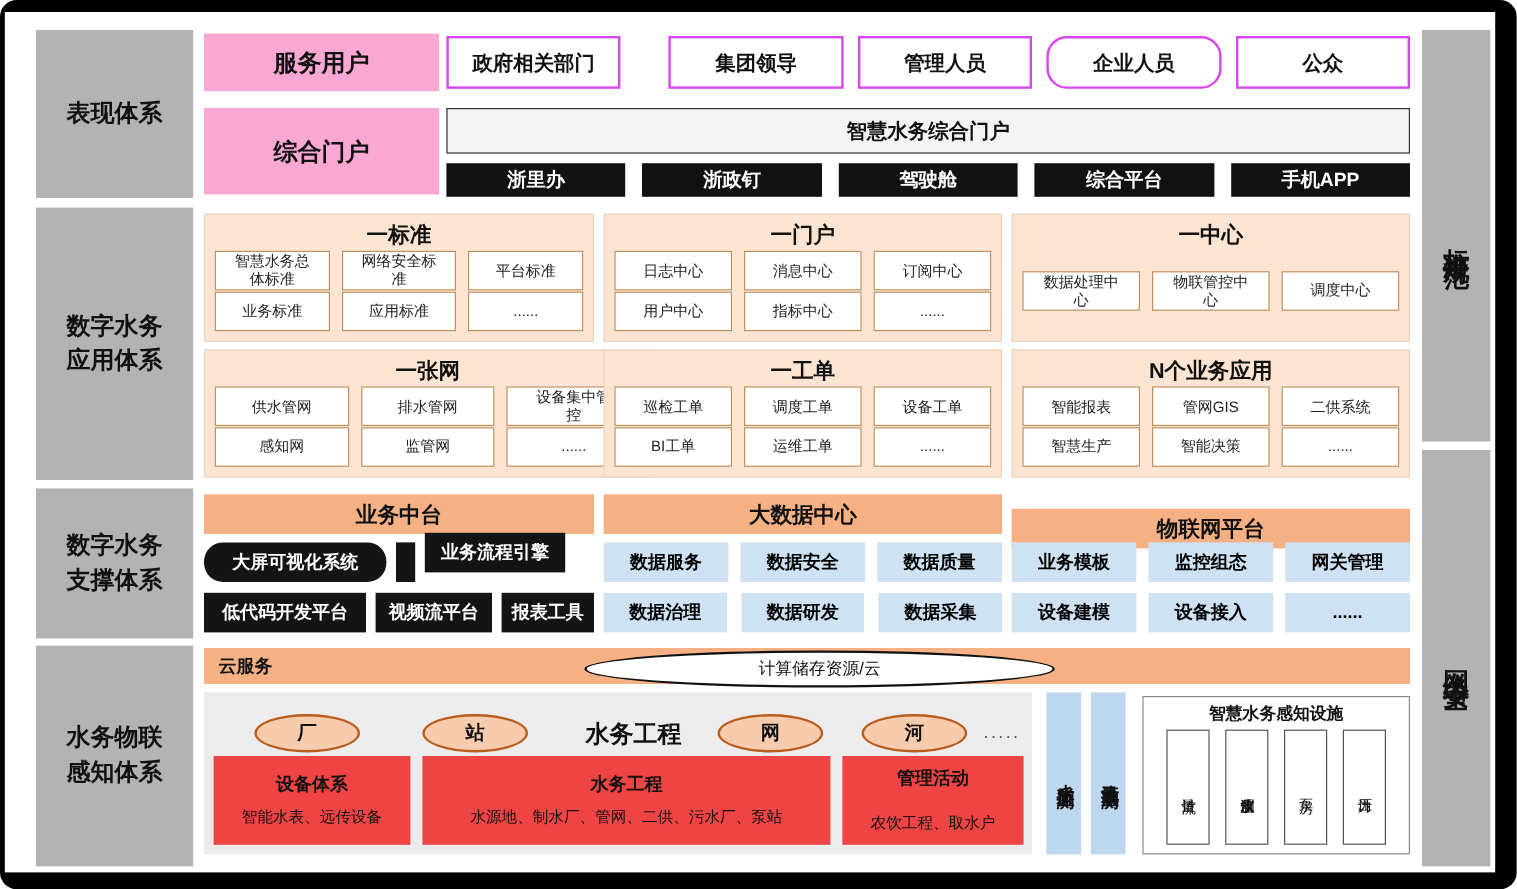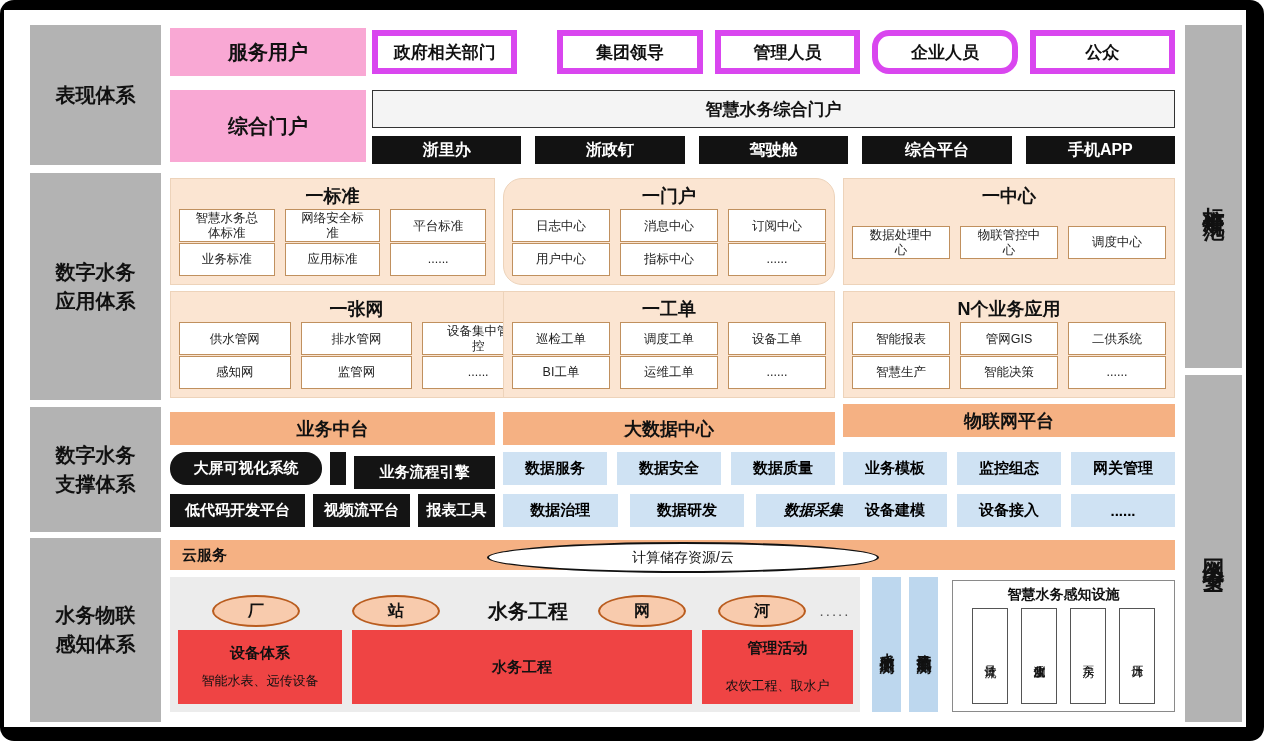--- a/index.html
+++ b/index.html
@@ -6,21 +6,21 @@
   #page{position:relative;width:1264px;height:741px;background:#000;border-radius:14px;overflow:hidden;
         font-family:"Liberation Sans","DejaVu Sans",sans-serif;color:#111;}
   .abs{position:absolute;box-sizing:border-box;}
   .ctr{display:flex;align-items:center;justify-content:center;text-align:center;}
   .canvas{background:#fff;}
 
   .rail{background:#b3b3b3;font-weight:700;font-size:20px;white-space:pre-line;line-height:1.45;}
   .vrail{background:#b3b3b3;font-weight:700;font-size:22px;writing-mode:vertical-rl;text-orientation:upright;letter-spacing:4px;}
 
   .bluebig{background:#f9a8d4;font-weight:700;font-size:20px;}
-  .teal{background:#fff;border:6px solid #d946ef;font-weight:700;font-size:17px;}
+  .teal{background:#fff;border:2px solid #d946ef;font-weight:700;font-size:17px;}
   .ptitle{background:#f4f4f4;border:1px solid #333;font-weight:700;font-size:17px;}
   .chan{background:#121212;color:#fff;font-weight:700;font-size:16px;}
 
   .group{background:#fbe5d2;border:1px solid #edd3ba;display:flex;flex-direction:column;padding:4px 8px 8px;}
   .gtitle{font-weight:700;font-size:18px;text-align:center;line-height:26px;height:26px;flex:none;}
   .grows{flex:1;display:flex;flex-direction:column;justify-content:space-evenly;}
   .grows.single{justify-content:center;}
   .grow{display:flex;gap:10px;}
   .gitem{flex:1;background:#fff;border:1px solid #c0905e;font-size:12.5px;line-height:1.15;white-space:pre-line;
          display:flex;align-items:center;justify-content:center;text-align:center;height:31px;color:#222;}
@@ -95,21 +95,21 @@
 准</div>
         <div class="gitem">平台标准</div>
       </div>
       <div class="grow">
         <div class="gitem">业务标准</div>
         <div class="gitem">应用标准</div>
         <div class="gitem">......</div>
       </div>
     </div>
   </div>
-  <div class="abs group" style="left:503px;top:178px;width:332px;height:107px;border-radius:19px;">
+  <div class="abs group" style="left:503px;top:178px;width:332px;height:107px;">
     <div class="gtitle">一门户</div>
     <div class="grows">
       <div class="grow">
         <div class="gitem">日志中心</div>
         <div class="gitem">消息中心</div>
         <div class="gitem">订阅中心</div>
       </div>
       <div class="grow">
         <div class="gitem">用户中心</div>
         <div class="gitem">指标中心</div>
@@ -172,45 +172,45 @@
       <div class="grow">
         <div class="gitem">智慧生产</div>
         <div class="gitem">智能决策</div>
         <div class="gitem">......</div>
       </div>
     </div>
   </div>
 
   <div class="abs ohdr ctr" style="left:170px;top:412px;width:325px;height:33px;">业务中台</div>
   <div class="abs ohdr ctr" style="left:503px;top:412px;width:332px;height:33px;">大数据中心</div>
-  <div class="abs ohdr ctr" style="left:843px;top:404px;width:332px;height:33px;">物联网平台</div>
+  <div class="abs ohdr ctr" style="left:843px;top:424px;width:332px;height:33px;">物联网平台</div>
 
   <div class="abs blk ctr" style="left:170px;top:452px;width:152px;height:33px;border-radius:16px;">大屏可视化系统</div>
   <div class="abs blk" style="left:330px;top:452px;width:16px;height:33px;"></div>
-  <div class="abs blk ctr" style="left:354px;top:456px;width:141px;height:33px;">业务流程引擎</div>
+  <div class="abs blk ctr" style="left:354px;top:444px;width:117px;height:33px;">业务流程引擎</div>
   <div class="abs" style="left:503px;top:452px;width:332px;height:33px;display:flex;gap:10px;">
     <div class="blu ctr" style="flex:1;">数据服务</div>
     <div class="blu ctr" style="flex:1;">数据安全</div>
     <div class="blu ctr" style="flex:1;">数据质量</div>
   </div>
   <div class="abs" style="left:843px;top:452px;width:332px;height:33px;display:flex;gap:10px;">
     <div class="blu ctr" style="flex:1;">业务模板</div>
     <div class="blu ctr" style="flex:1;">监控组态</div>
     <div class="blu ctr" style="flex:1;">网关管理</div>
   </div>
 
   <div class="abs" style="left:170px;top:494px;width:325px;height:33px;display:flex;gap:8px;">
     <div class="blk ctr" style="flex:7;">低代码开发平台</div>
     <div class="blk ctr" style="flex:5;">视频流平台</div>
     <div class="blk ctr" style="flex:4;">报表工具</div>
   </div>
-  <div class="abs" style="left:503px;top:494px;width:368px;height:33px;display:flex;gap:12px;">
+  <div class="abs" style="left:503px;top:494px;width:332px;height:33px;display:flex;gap:12px;">
     <div class="blu ctr" style="flex:1;">数据治理</div>
     <div class="blu ctr" style="flex:1;">数据研发</div>
-    <div class="blu ctr" style="flex:1;font-style:italic;">数据采集</div>
+    <div class="blu ctr" style="flex:1;">数据采集</div>
   </div>
   <div class="abs" style="left:843px;top:494px;width:332px;height:33px;display:flex;gap:10px;">
     <div class="blu ctr" style="flex:1;">设备建模</div>
     <div class="blu ctr" style="flex:1;">设备接入</div>
     <div class="blu ctr" style="flex:1;">......</div>
   </div>
 
   <div class="abs cloudbar" style="left:170px;top:540px;width:1005px;height:30px;">
     <span class="cloudlabel">云服务</span>
   </div>
@@ -223,20 +223,21 @@
   <div class="abs ell ctr" style="left:598px;top:595px;width:88px;height:32px;">网</div>
   <div class="abs ell ctr" style="left:718px;top:595px;width:88px;height:32px;">河</div>
   <div class="abs dots ctr" style="left:812px;top:598px;width:46px;height:24px;">.....</div>
 
   <div class="abs bpanel" style="left:178px;top:630px;width:164px;height:74px;">
     <div class="bptitle">设备体系</div>
     <div class="bpdesc">智能水表、远传设备</div>
   </div>
   <div class="abs bpanel" style="left:352px;top:630px;width:340px;height:74px;">
     <div class="bptitle">水务工程</div>
+    <div class="bpdesc">水源地、制水厂、管网、二供、污水厂、泵站</div>
   </div>
   <div class="abs bpanel" style="left:702px;top:630px;width:151px;height:74px;gap:15px;">
     <div class="bptitle">管理活动</div>
     <div class="bpdesc">农饮工程、取水户</div>
   </div>
 
   <div class="abs vstrip ctr" style="left:872px;top:577px;width:29px;height:135px;">水质监测</div>
   <div class="abs vstrip ctr" style="left:909px;top:577px;width:29px;height:135px;">流量监测</div>
 
   <div class="abs sense" style="left:952px;top:580px;width:223px;height:132px;">

